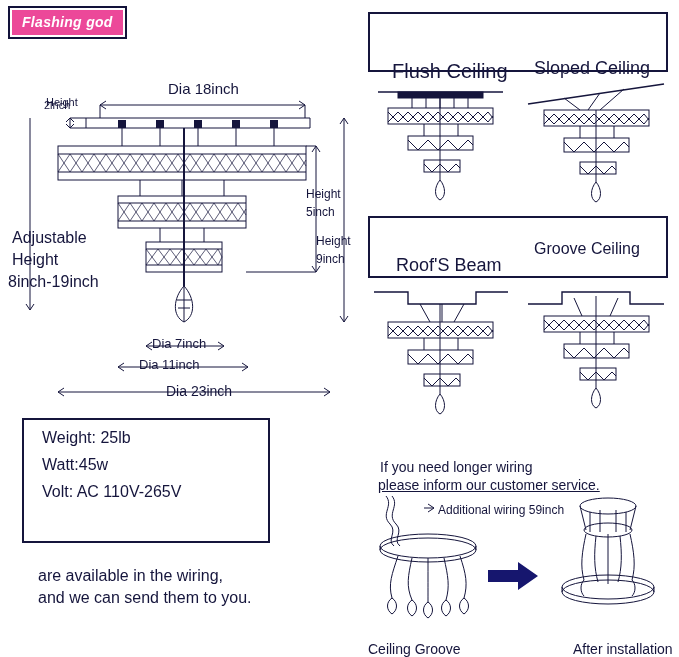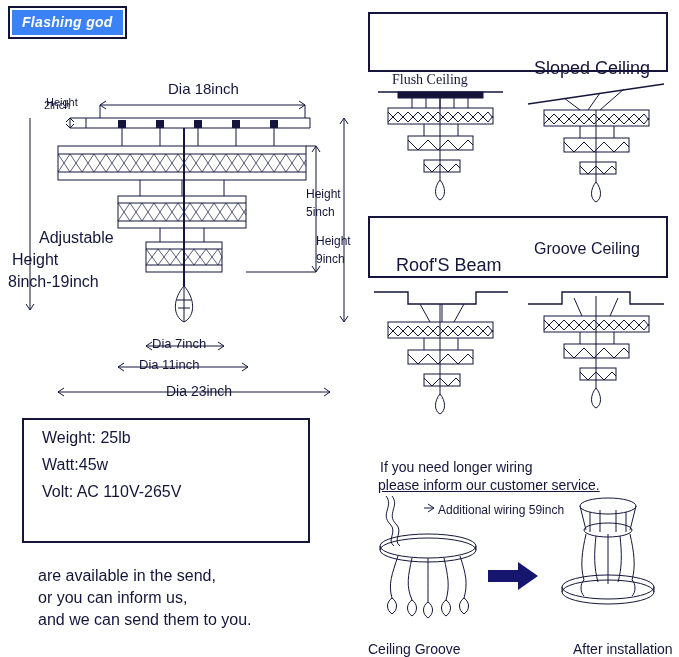--- a/index.html
+++ b/index.html
@@ -8,41 +8,41 @@
     background:#ffffff;
     font-family:"Liberation Sans", sans-serif;
     color:#1b1b3a;
     position:relative;
     overflow:hidden;
   }
   .abs{position:absolute;}
   
   .brand{
     left:10px;top:8px;
-    background:#3b82f6;
+    background:#ec4899;
     color:#ffffff;
     font-size:14px;
     padding:4px 10px 5px 10px;
     border:2px solid #ffffff;
     box-shadow:0 0 0 2px #12123a;
     letter-spacing:.3px;
     font-style:italic;
     font-weight:bold;
   }
   
   .t{font-size:13px;color:#15153c;white-space:pre;}
   .t12{font-size:12px;}
   .t11{font-size:11px;}
   .t14{font-size:14px;}
   .t15{font-size:15px;}
   .t16{font-size:16px;}
   .t18{font-size:18px;}
   
   .specbox{
-    left:22px;top:418px;width:288px;height:125px;
+    left:22px;top:418px;width:248px;height:125px;
     border:2px solid #15153c;
     box-sizing:border-box;
   }
   .specbox .row{
     font-size:16px;
     margin:9px 0 0 18px;
     color:#15153c;
   }
   
   .panel{
@@ -185,41 +185,40 @@
   </svg>
 </div>
 
 <div class="abs t t15" style="left:168px;top:80px;">Dia 18inch</div>
 <div class="abs t t11" style="left:46px;top:96px;">Height</div>
 <div class="abs t t11" style="left:44px;top:99px;">2inch</div>
 <div class="abs t t12" style="left:306px;top:187px;">Height</div>
 <div class="abs t t12" style="left:306px;top:205px;">5inch</div>
 <div class="abs t t12" style="left:316px;top:234px;">Height</div>
 <div class="abs t t12" style="left:316px;top:252px;">9inch</div>
-<div class="abs t t16" style="left:12px;top:229px;margin-left:27px;">Adjustable</div>
+<div class="abs t t16" style="left:12px;top:229px;">Adjustable</div>
 <div class="abs t t16" style="left:12px;top:251px;">Height</div>
 <div class="abs t t16" style="left:8px;top:273px;">8inch-19inch</div>
 <div class="abs t t13" style="left:152px;top:336px;font-size:13px;">Dia 7inch</div>
 <div class="abs t" style="left:139px;top:357px;">Dia 11inch</div>
 <div class="abs t t14" style="left:166px;top:383px;">Dia 23inch</div>
 
 <div class="abs specbox">
   <div class="row">Weight: 25lb</div>
   <div class="row">Watt:45w</div>
   <div class="row">Volt: AC 110V-265V</div>
 </div>
 
 <div class="abs" style="left:38px;top:565px;">
-  <div class="t t16" style="line-height:22px;">are available in the send,</div>
-  <div class="t t16" style="line-height:22px;">or you can inform us,</div>
+  <div class="t t16" style="line-height:22px;">are available in the wiring,</div>
   <div class="t t16" style="line-height:22px;">and we can send them to you.</div>
 </div>
 
 <div class="abs panel" style="left:368px;top:12px;width:300px;height:60px;"></div>
-<div class="abs t t18" style="left:392px;top:72px;font-size:14px;font-family:Liberation Serif, serif;">Flush Ceiling</div>
+<div class="abs t t18" style="left:392px;top:60px;font-size:20px;">Flush Ceiling</div>
 <div class="abs t t18" style="left:534px;top:58px;font-size:18px;">Sloped Ceiling</div>
 
 <div class="abs" style="left:368px;top:80px;width:300px;height:140px;">
   <svg width="300" height="140" viewBox="0 0 300 140">
 
     <g stroke="#15153c" stroke-width="1.4" fill="none">
       <line x1="10" y1="12" x2="135" y2="12"></line>
     </g>
     <g stroke="#15153c" stroke-width="1" fill="none">
       <rect x="30" y="12" width="85" height="6" fill="#15153c"></rect>

